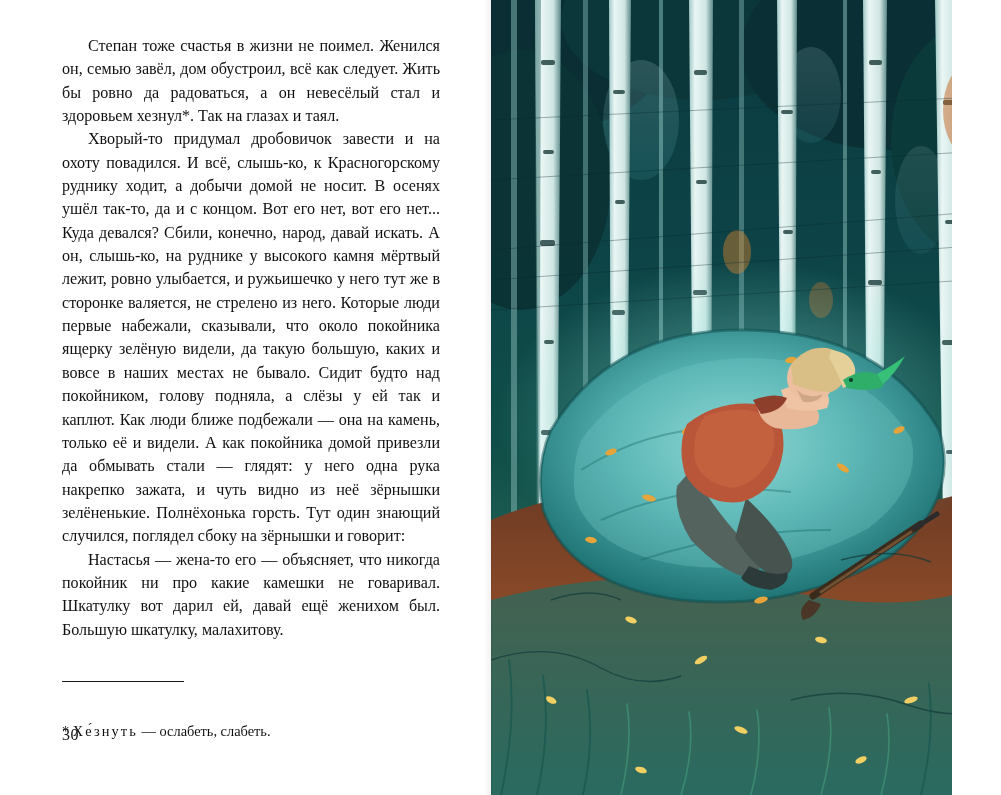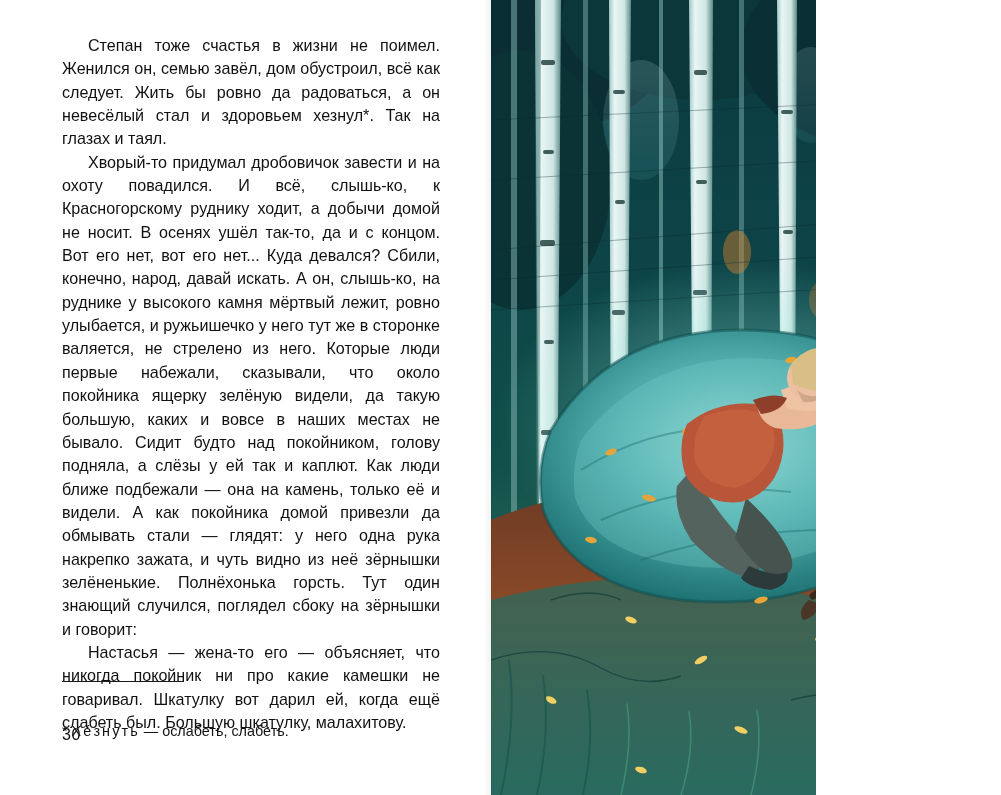--- a/index.html
+++ b/index.html
@@ -2,25 +2,25 @@
 <html><head>
 <meta charset="utf-8">
 <style>
   html, body {
     margin: 0;
     padding: 0;
     background: #ffffff;
   }
   #page {
     position: relative;
-    width: 816px;
+    width: 952px;
     height: 795px;
     overflow: hidden;
     background: #0ea5e9;
-    font-family: Liberation Sans, sans-serif;
+    font-family: Liberation Serif, serif;
   }
 
   
   #text-page {
     position: absolute;
     left: 0;
     top: 0;
     width: 491px;
     height: 795px;
     background: #ffffff;
@@ -105,21 +105,21 @@
 </head>
 <body>
 
 <div id="page">
 
   <div id="text-page">
 
     <div id="body-text">
       <p class="para">Степан тоже счастья в жизни не поимел. Женился он, семью завёл, дом обустроил, всё как следует. Жить бы ровно да радоваться, а он невесёлый стал и здоровьем хезнул*. Так на глазах и таял.</p>
       <p class="para">Хворый-то придумал дробовичок завести и на охоту повадился. И всё, слышь-ко, к Красногорскому руднику ходит, а добычи домой не носит. В осенях ушёл так-то, да и с концом. Вот его нет, вот его нет... Куда девался? Сбили, конечно, народ, давай искать. А он, слышь-ко, на руднике у высокого камня мёртвый лежит, ровно улыбается, и ружьишечко у него тут же в сторонке валяется, не стрелено из него. Которые люди первые набежали, сказывали, что около покойника ящерку зелёную видели, да такую большую, каких и вовсе в наших местах не бывало. Сидит будто над покойником, голову подняла, а слёзы у ей так и каплют. Как люди ближе подбежали — она на камень, только её и видели. А как покойника домой привезли да обмывать стали — глядят: у него одна рука накрепко зажата, и чуть видно из неё зёрнышки зелёненькие. Полнёхонька горсть. Тут один знающий случился, поглядел сбоку на зёрнышки и говорит:</p>
-      <p class="para">Настасья — жена-то его — объясняет, что никогда покойник ни про какие камешки не говаривал. Шкатулку вот дарил ей, когда ещё слабеть был. Большую шкатулку, малахитову.</p>
+      <p class="para">Настасья — жена-то его — объясняет, что никогда покойник ни про какие камешки не говаривал. Шкатулку вот дарил ей, давай ещё женихом был. Большую шкатулку, малахитову.</p>
     </div>
 
     <div id="footnote-rule"></div>
 
     <div id="footnote">
       <span class="fn-star">*</span>
       <span class="fn-word">Хе́знуть</span>
       <span>— ослабеть, слабеть.</span>
     </div>
 

